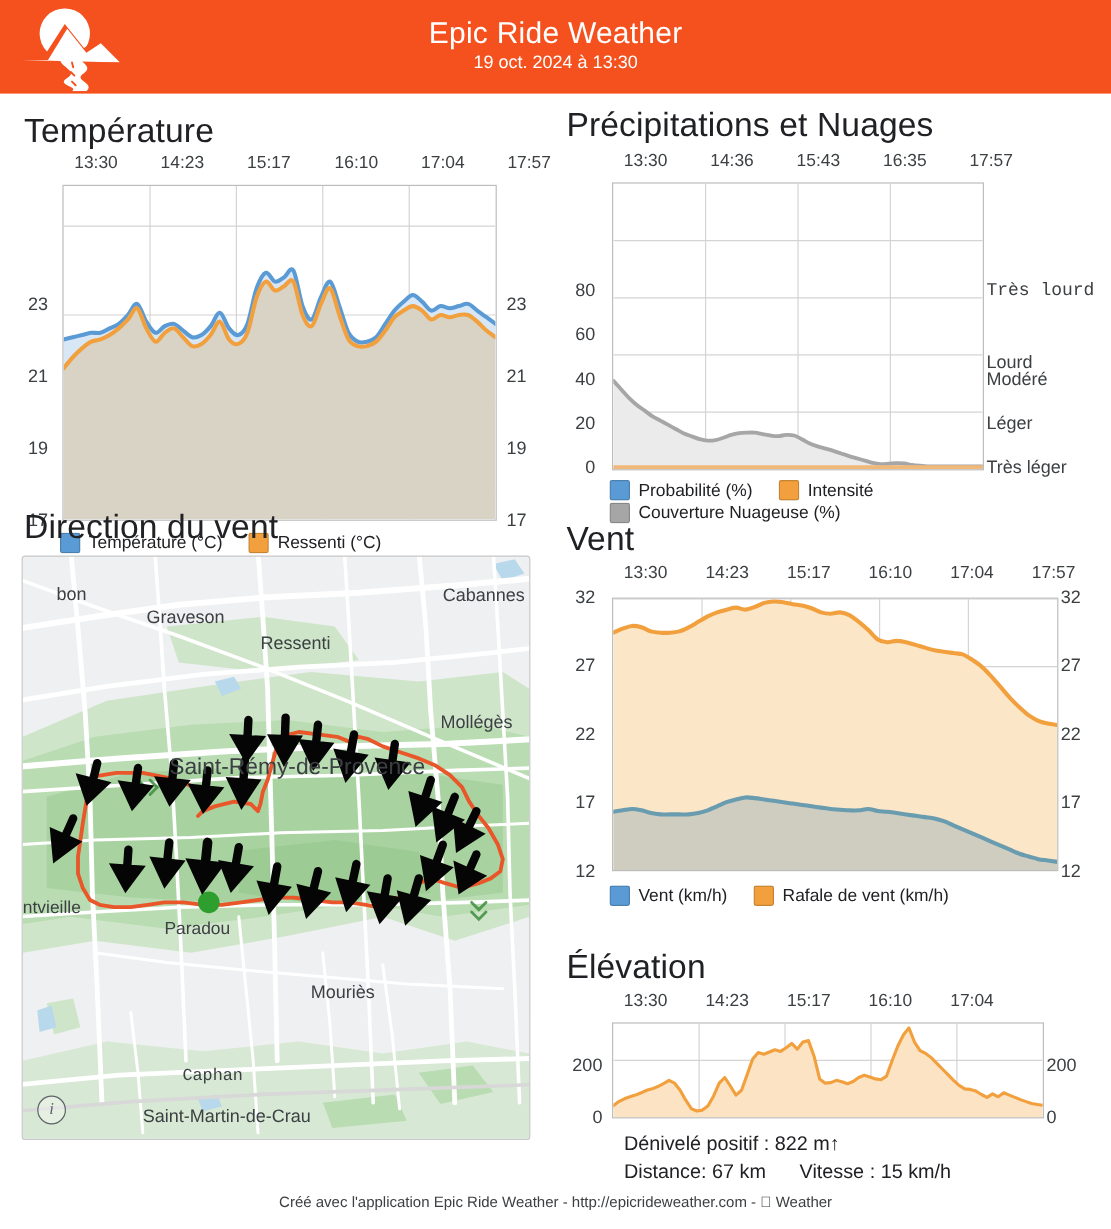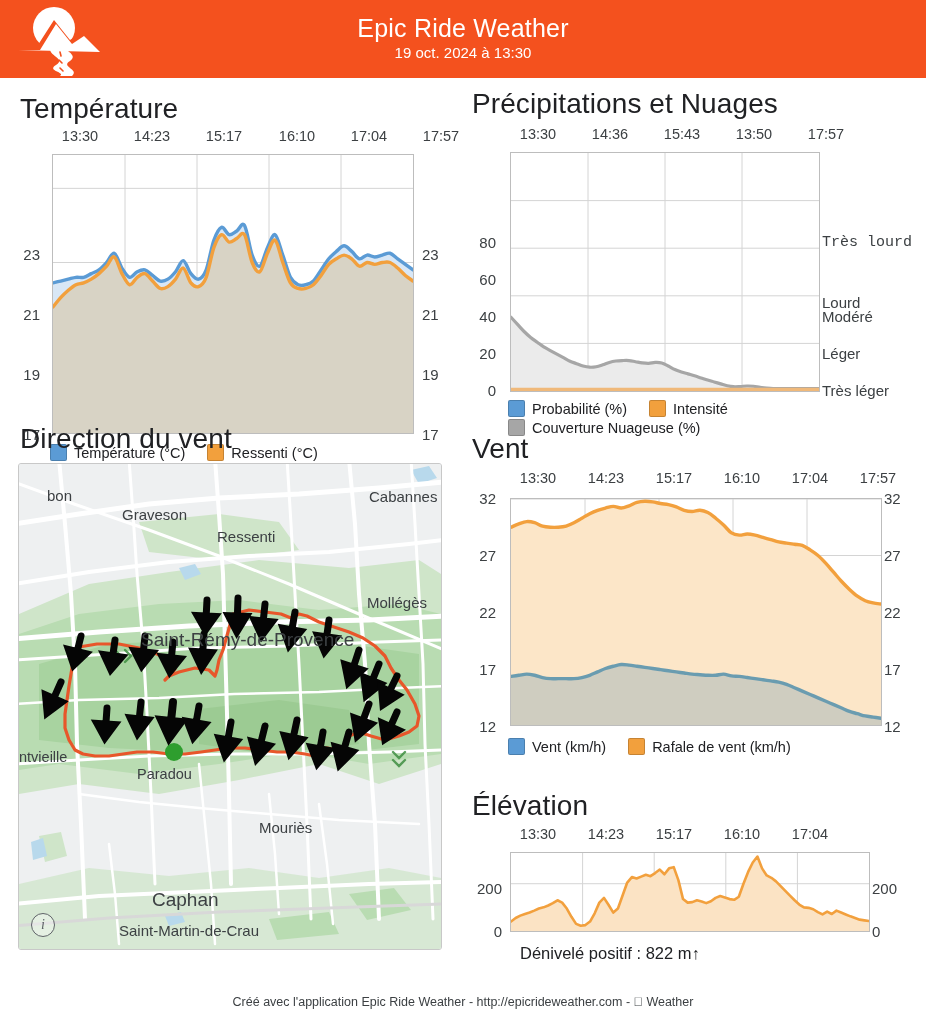--- a/index.html
+++ b/index.html
@@ -331,38 +331,38 @@
       <div id="map-labels" style="position:absolute;left:0;top:0;width:422px;height:485px;pointer-events:none;">
           <div style="position: absolute; left: 28px; top: 23px; font-size: 15px; color: rgb(60, 64, 67); white-space: nowrap;">bon</div>
           <div style="position: absolute; left: 350px; top: 24px; font-size: 15px; color: rgb(60, 64, 67); white-space: nowrap;">Cabannes</div>
           <div style="position: absolute; left: 103px; top: 42px; font-size: 15px; color: rgb(60, 64, 67); white-space: nowrap;">Graveson</div>
           <div style="position: absolute; left: 198px; top: 64px; font-size: 15px; color: rgb(60, 64, 67); white-space: nowrap;">Ressenti</div>
           <div style="position: absolute; left: 348px; top: 130px; font-size: 15px; color: rgb(60, 64, 67); white-space: nowrap;">Mollégès</div>
           <div style="position: absolute; left: 122px; top: 165px; font-size: 19px; color: rgb(60, 64, 67); white-space: nowrap;">Saint-Rémy-de-Provence</div>
           <div style="position: absolute; left: 0px; top: 285px; font-size: 14.5px; color: rgb(60, 64, 67); white-space: nowrap;">ntvieille</div>
           <div style="position: absolute; left: 118px; top: 302px; font-size: 14.5px; color: rgb(60, 64, 67); white-space: nowrap;">Paradou</div>
           <div style="position: absolute; left: 240px; top: 355px; font-size: 15px; color: rgb(60, 64, 67); white-space: nowrap;">Mouriès</div>
-          <div style="position: absolute; left: 133px; top: 425px; font-size: 19px; color: rgb(60, 64, 67); white-space: nowrap;">Caphan</div>
+          <div style="position: absolute; left: 133px; top: 425px; font-size: 14px; color: rgb(60, 64, 67); white-space: nowrap; font-family: Liberation Mono, monospace;">Caphan</div>
           <div style="position: absolute; left: 100px; top: 458px; font-size: 15px; color: rgb(60, 64, 67); white-space: nowrap;">Saint-Martin-de-Crau</div>
         </div>
 
       <div class="info-badge">i</div>
     </div>
   </div>
 
   <div class="col-right">
 
     <div style="position:absolute;left:12px;top:10px;" class="section-title">Précipitations et Nuages</div>
 
     <div class="chart-wrap" style="position:absolute;left:0;top:48px;width:466px;height:290px;">
       <div class="xaxis" style="position:absolute;left:0;top:0;width:466px;">
         <span style="left:50px;">13:30</span>
         <span style="left:122px;">14:36</span>
         <span style="left:194px;">15:43</span>
-        <span style="left:266px;">13:50</span>
+        <span style="left:266px;">16:35</span>
         <span style="left:338px;">17:57</span>
       </div>
 
       <div class="ylab left" style="left:2px;top:116px;width:34px;">80</div>
       <div class="ylab left" style="left:2px;top:153px;width:34px;">60</div>
       <div class="ylab left" style="left:2px;top:190px;width:34px;">40</div>
       <div class="ylab left" style="left:2px;top:227px;width:34px;">20</div>
       <div class="ylab left" style="left:2px;top:264px;width:34px;">0</div>
 
       <div class="ylab right" style="left:362px;top:116px;width:104px;font-family:Liberation Mono, monospace;">Très lourd</div>
@@ -490,18 +490,22 @@
               <line x1="286.4" y1="0" x2="286.4" y2="78" stroke="#d4d4d4" stroke-width="1"></line>
               <line x1="0" y1="30.727272727272727" x2="358" y2="30.727272727272727" stroke="#d4d4d4" stroke-width="1"></line>
               <path d="M0.00 68.55 L4.65 65.00 L9.30 62.64 L13.95 60.98 L18.60 59.56 L23.25 57.67 L27.90 55.55 L32.55 54.36 L37.19 52.47 L41.84 50.11 L46.49 47.27 L51.14 49.64 L55.79 55.55 L60.44 63.82 L65.09 70.91 L69.74 72.80 L74.39 72.09 L79.04 68.55 L83.69 60.27 L88.34 49.64 L92.99 44.91 L97.64 52.00 L102.29 59.56 L106.94 55.55 L111.58 42.55 L116.23 29.55 L120.88 24.11 L125.53 25.53 L130.18 23.64 L134.83 21.75 L139.48 23.16 L144.13 20.09 L148.78 16.55 L153.43 21.27 L158.08 15.36 L162.73 14.18 L167.38 27.18 L172.03 46.09 L176.68 49.64 L181.32 49.16 L185.97 47.27 L190.62 48.45 L195.27 50.11 L199.92 48.22 L204.57 44.91 L209.22 43.02 L213.87 44.44 L218.52 46.09 L223.17 46.80 L227.82 43.73 L232.47 30.73 L237.12 18.91 L241.77 9.45 L246.42 3.55 L251.06 15.36 L255.71 22.45 L260.36 24.82 L265.01 28.36 L269.66 33.09 L274.31 37.82 L278.96 42.55 L283.61 47.27 L288.26 51.53 L292.91 54.36 L297.56 54.84 L302.21 56.25 L306.86 59.09 L311.51 61.45 L316.16 58.62 L320.81 60.98 L325.45 57.67 L330.10 59.56 L334.75 61.45 L339.40 63.35 L344.05 65.00 L348.70 66.65 L353.35 67.36 L358.00 68.07 L358 78 L0 78 Z" fill="#fbe3c4" stroke="none"></path>
               <path d="M0.00 68.55 L4.65 65.00 L9.30 62.64 L13.95 60.98 L18.60 59.56 L23.25 57.67 L27.90 55.55 L32.55 54.36 L37.19 52.47 L41.84 50.11 L46.49 47.27 L51.14 49.64 L55.79 55.55 L60.44 63.82 L65.09 70.91 L69.74 72.80 L74.39 72.09 L79.04 68.55 L83.69 60.27 L88.34 49.64 L92.99 44.91 L97.64 52.00 L102.29 59.56 L106.94 55.55 L111.58 42.55 L116.23 29.55 L120.88 24.11 L125.53 25.53 L130.18 23.64 L134.83 21.75 L139.48 23.16 L144.13 20.09 L148.78 16.55 L153.43 21.27 L158.08 15.36 L162.73 14.18 L167.38 27.18 L172.03 46.09 L176.68 49.64 L181.32 49.16 L185.97 47.27 L190.62 48.45 L195.27 50.11 L199.92 48.22 L204.57 44.91 L209.22 43.02 L213.87 44.44 L218.52 46.09 L223.17 46.80 L227.82 43.73 L232.47 30.73 L237.12 18.91 L241.77 9.45 L246.42 3.55 L251.06 15.36 L255.71 22.45 L260.36 24.82 L265.01 28.36 L269.66 33.09 L274.31 37.82 L278.96 42.55 L283.61 47.27 L288.26 51.53 L292.91 54.36 L297.56 54.84 L302.21 56.25 L306.86 59.09 L311.51 61.45 L316.16 58.62 L320.81 60.98 L325.45 57.67 L330.10 59.56 L334.75 61.45 L339.40 63.35 L344.05 65.00 L348.70 66.65 L353.35 67.36 L358.00 68.07" fill="none" stroke="#F2A03D" stroke-width="2.6" stroke-linejoin="round" stroke-linecap="round"></path>
             </svg>
         </div>
       </div>
 
       <div class="elev-stats" style="position:absolute;left:60px;top:116px;">
         <div>Dénivelé positif : 822 m↑</div>
+        <div style="display:flex;gap:28px;">
+          <span>Distance: 67 km</span>
+          <span>Vitesse : 15 km/h</span>
+        </div>
       </div>
     </div>
   </div>
 </div>
 
 <div class="footer">Créé avec l'application Epic Ride Weather - http://epicrideweather.com -  Weather</div>
 
 </body></html>

